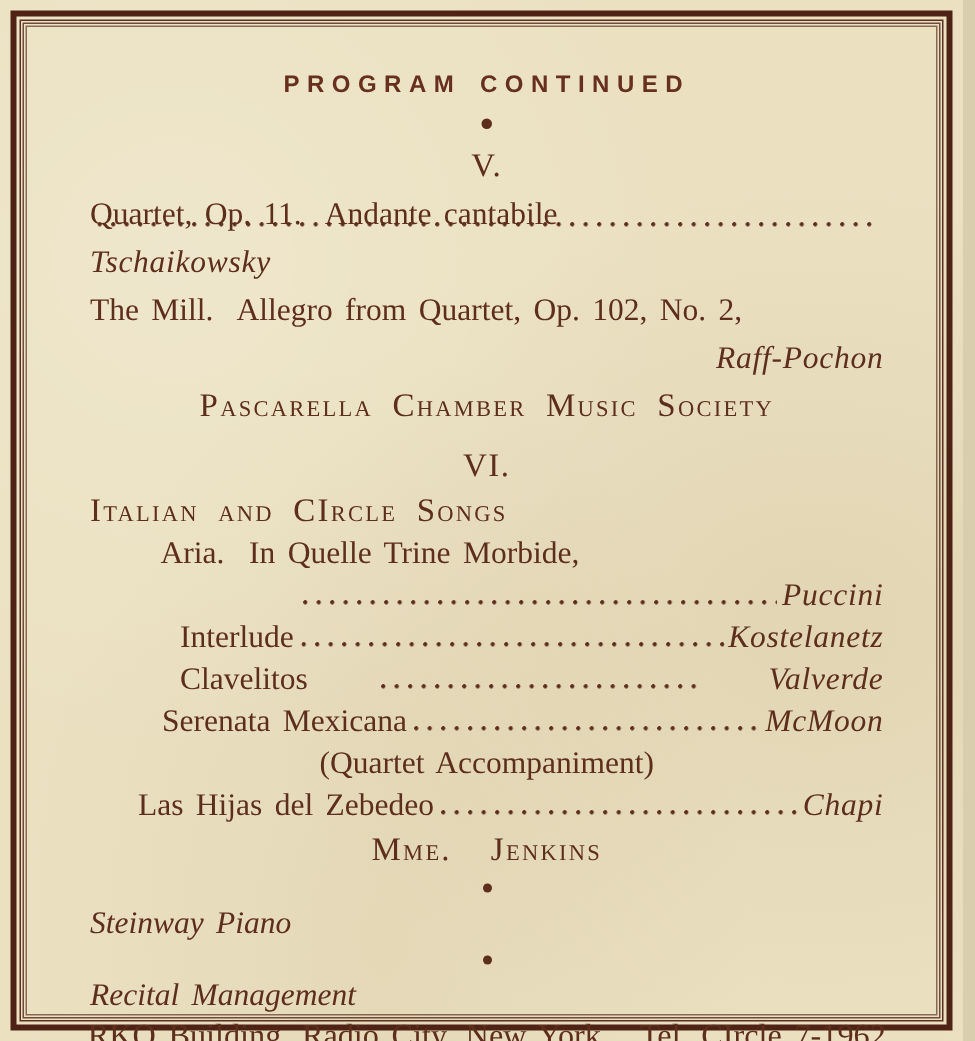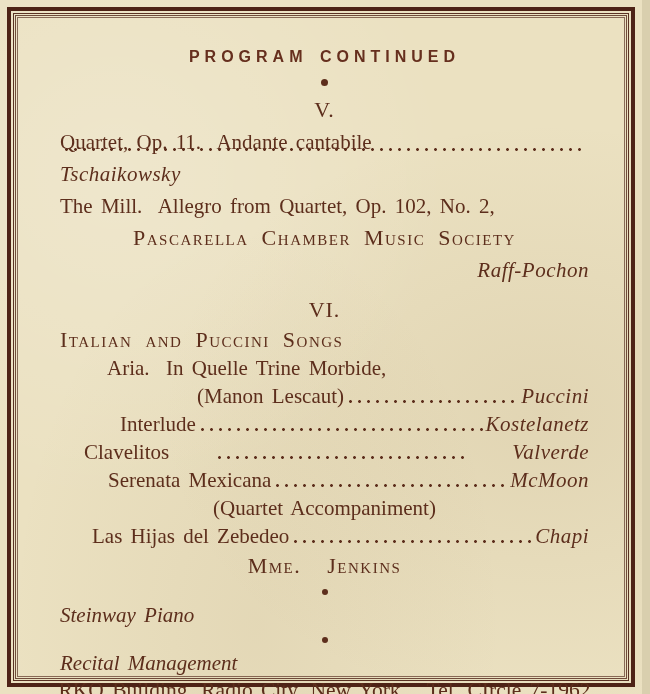--- a/index.html
+++ b/index.html
@@ -75,30 +75,30 @@
 
   <div class="content">
     <h1 class="program-title">PROGRAM CONTINUED</h1>
     <div class="bullet"></div>
 
     <div id="sections">
         <div class="sec-v">
           <div class="numeral">V.</div>
           <div class="line row" style="margin-left: 0px; flex-direction: column;"><span class="title">Quartet, Op. 11.  Andante cantabile</span><span class="leader"></span><span class="composer">Tschaikowsky</span></div>
           <div class="line" style="margin-left: 0px;">The Mill.  Allegro from Quartet, Op. 102, No. 2,</div>
+          <div class="line right composer">Raff-Pochon</div>
           <div class="line center sc">Pascarella Chamber Music Society</div>
-          <div class="line right composer">Raff-Pochon</div>
         </div>
         <div class="sec-vi">
           <div class="numeral">VI.</div>
-          <div class="line sc">Italian and Puccini Songs</div>
+          <div class="line sc">Italian and CIrcle Songs</div>
           <div class="line" style="margin-left: 47px;">Aria.  In Quelle Trine Morbide,</div>
-          <div class="line row" style="margin-left: 137px;"><span class="title">(Manon Lescaut)</span><span class="leader"></span><span class="composer">Puccini</span></div>
+          <div class="line row" style="margin-left: 137px;"><span class="leader"></span><span class="composer">Puccini</span></div>
           <div class="line row" style="margin-left: 60px;"><span class="title">Interlude</span><span class="leader"></span><span class="composer">Kostelanetz</span></div>
-          <div class="line row" style="margin-left: 24px; gap: 44px;"><span class="title">Clavelitos</span><span class="leader"></span><span class="composer">Valverde</span></div>
+          <div class="line row" style="margin-left: 60px; gap: 44px;"><span class="title">Clavelitos</span><span class="leader"></span><span class="composer">Valverde</span></div>
           <div class="line row" style="margin-left: 48px;"><span class="title">Serenata Mexicana</span><span class="leader"></span><span class="composer">McMoon</span></div>
           <div class="line center note">(Quartet Accompaniment)</div>
           <div class="line row" style="margin-left: 32px;"><span class="title">Las Hijas del Zebedeo</span><span class="leader"></span><span class="composer">Chapi</span></div>
           <div class="line center sc performer">Mme.  Jenkins</div>
         </div>
       </div>
 
     <div class="bullet small"></div>
     <div class="piano">Steinway Piano</div>
     <div class="bullet small"></div>

